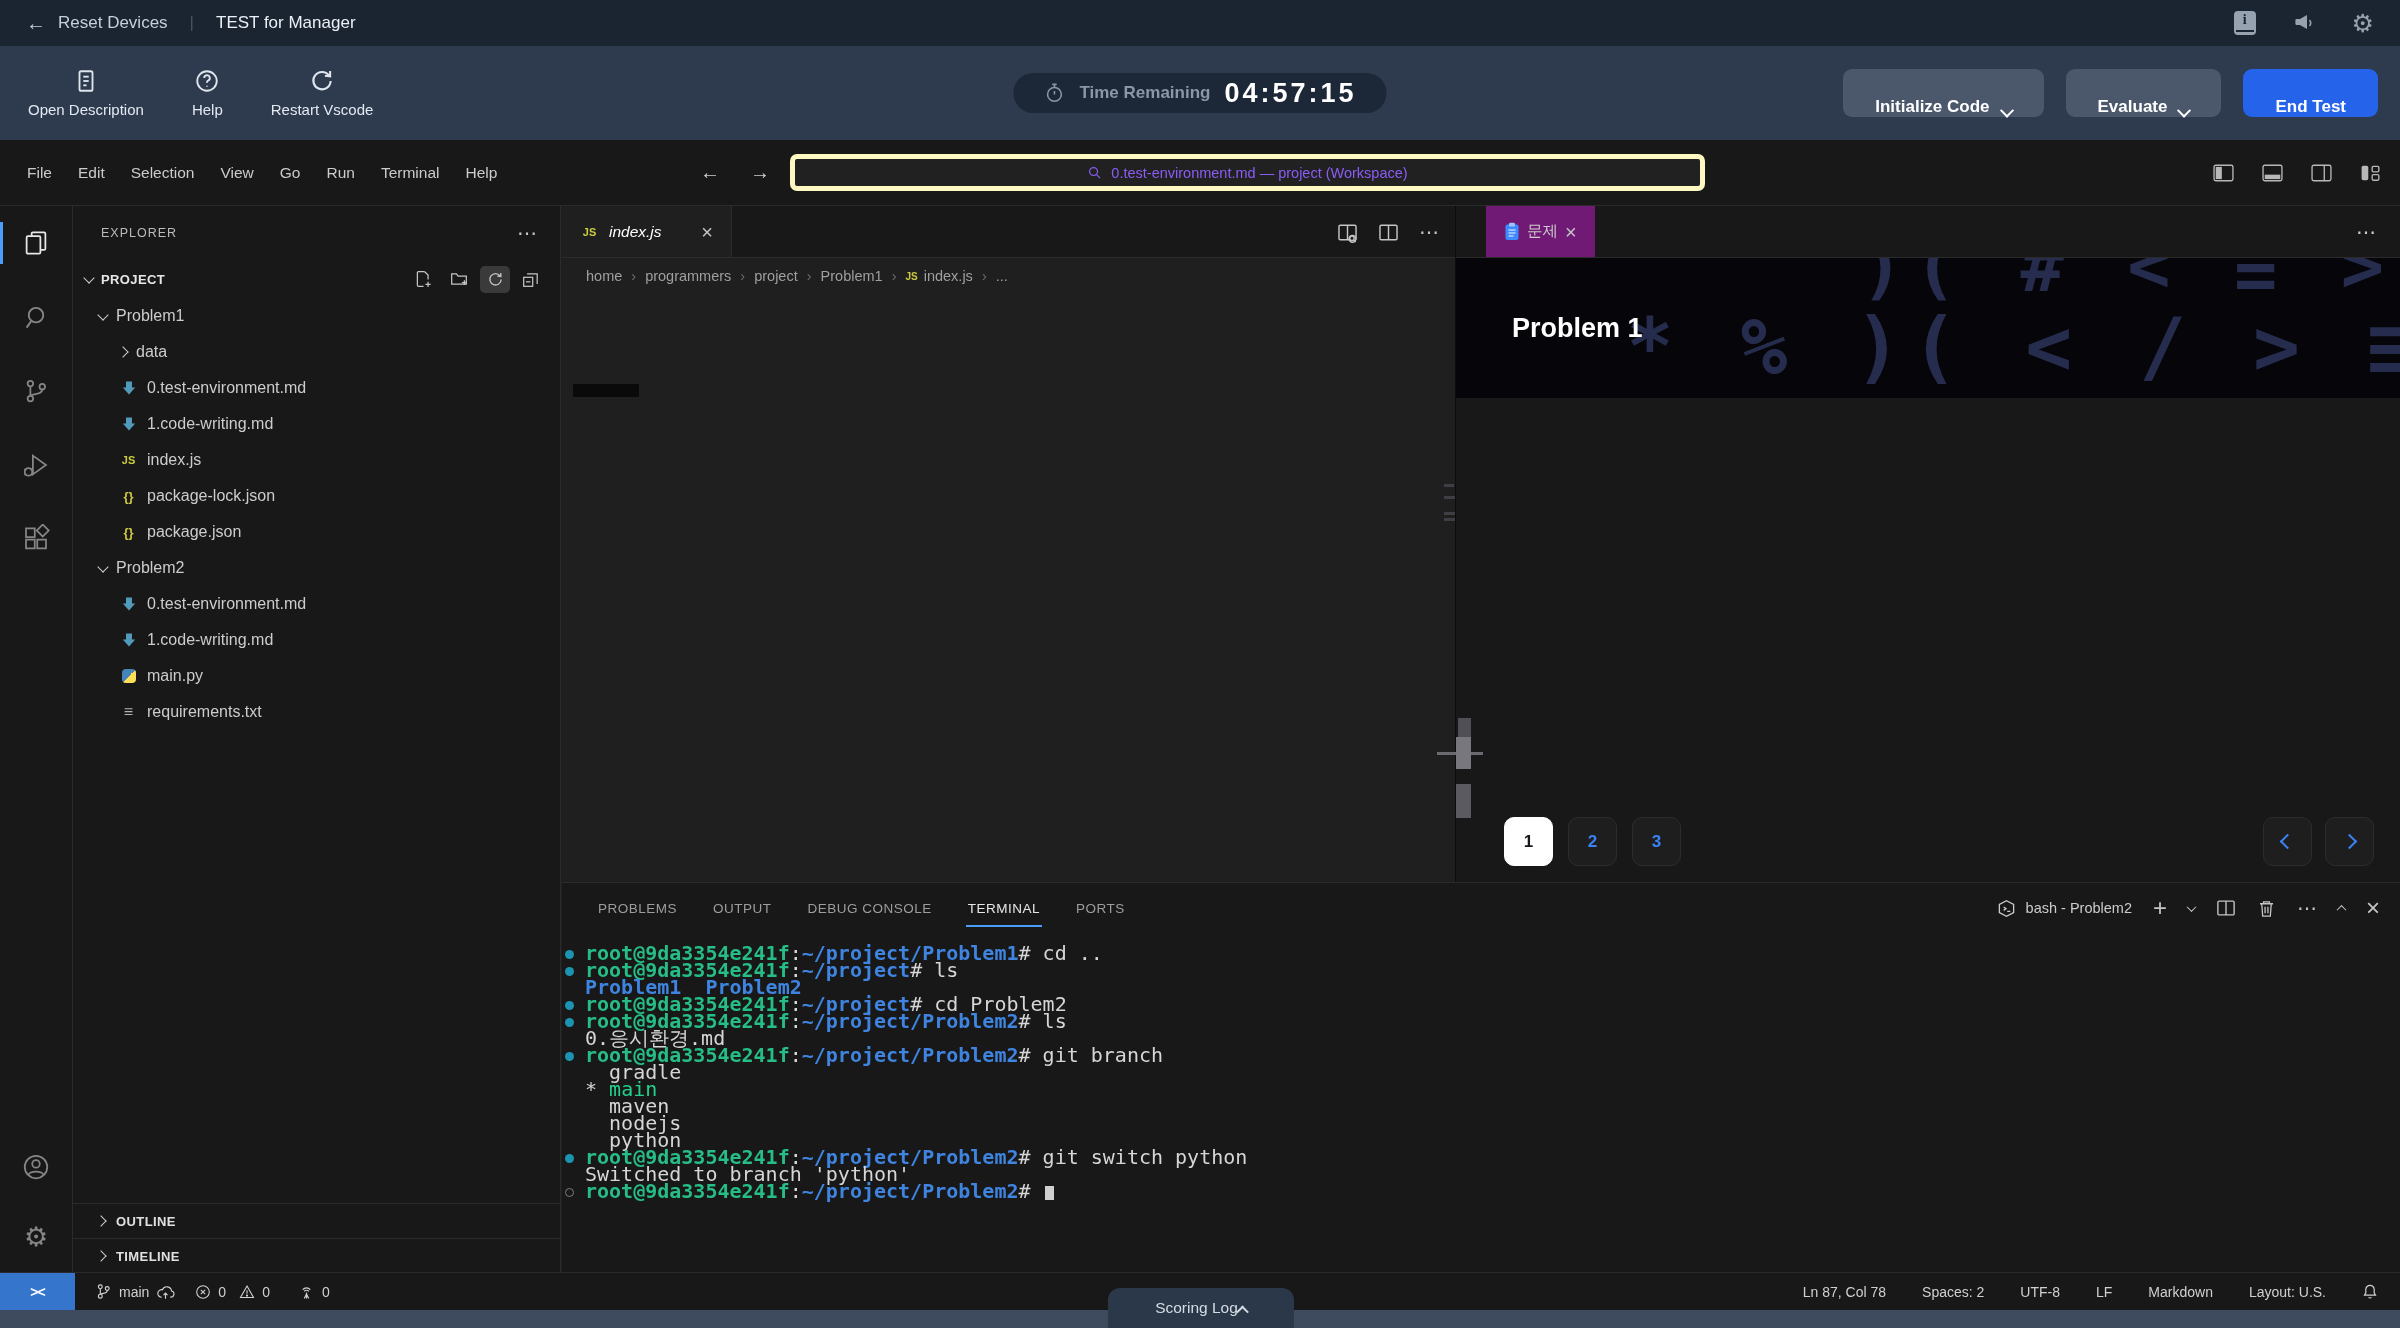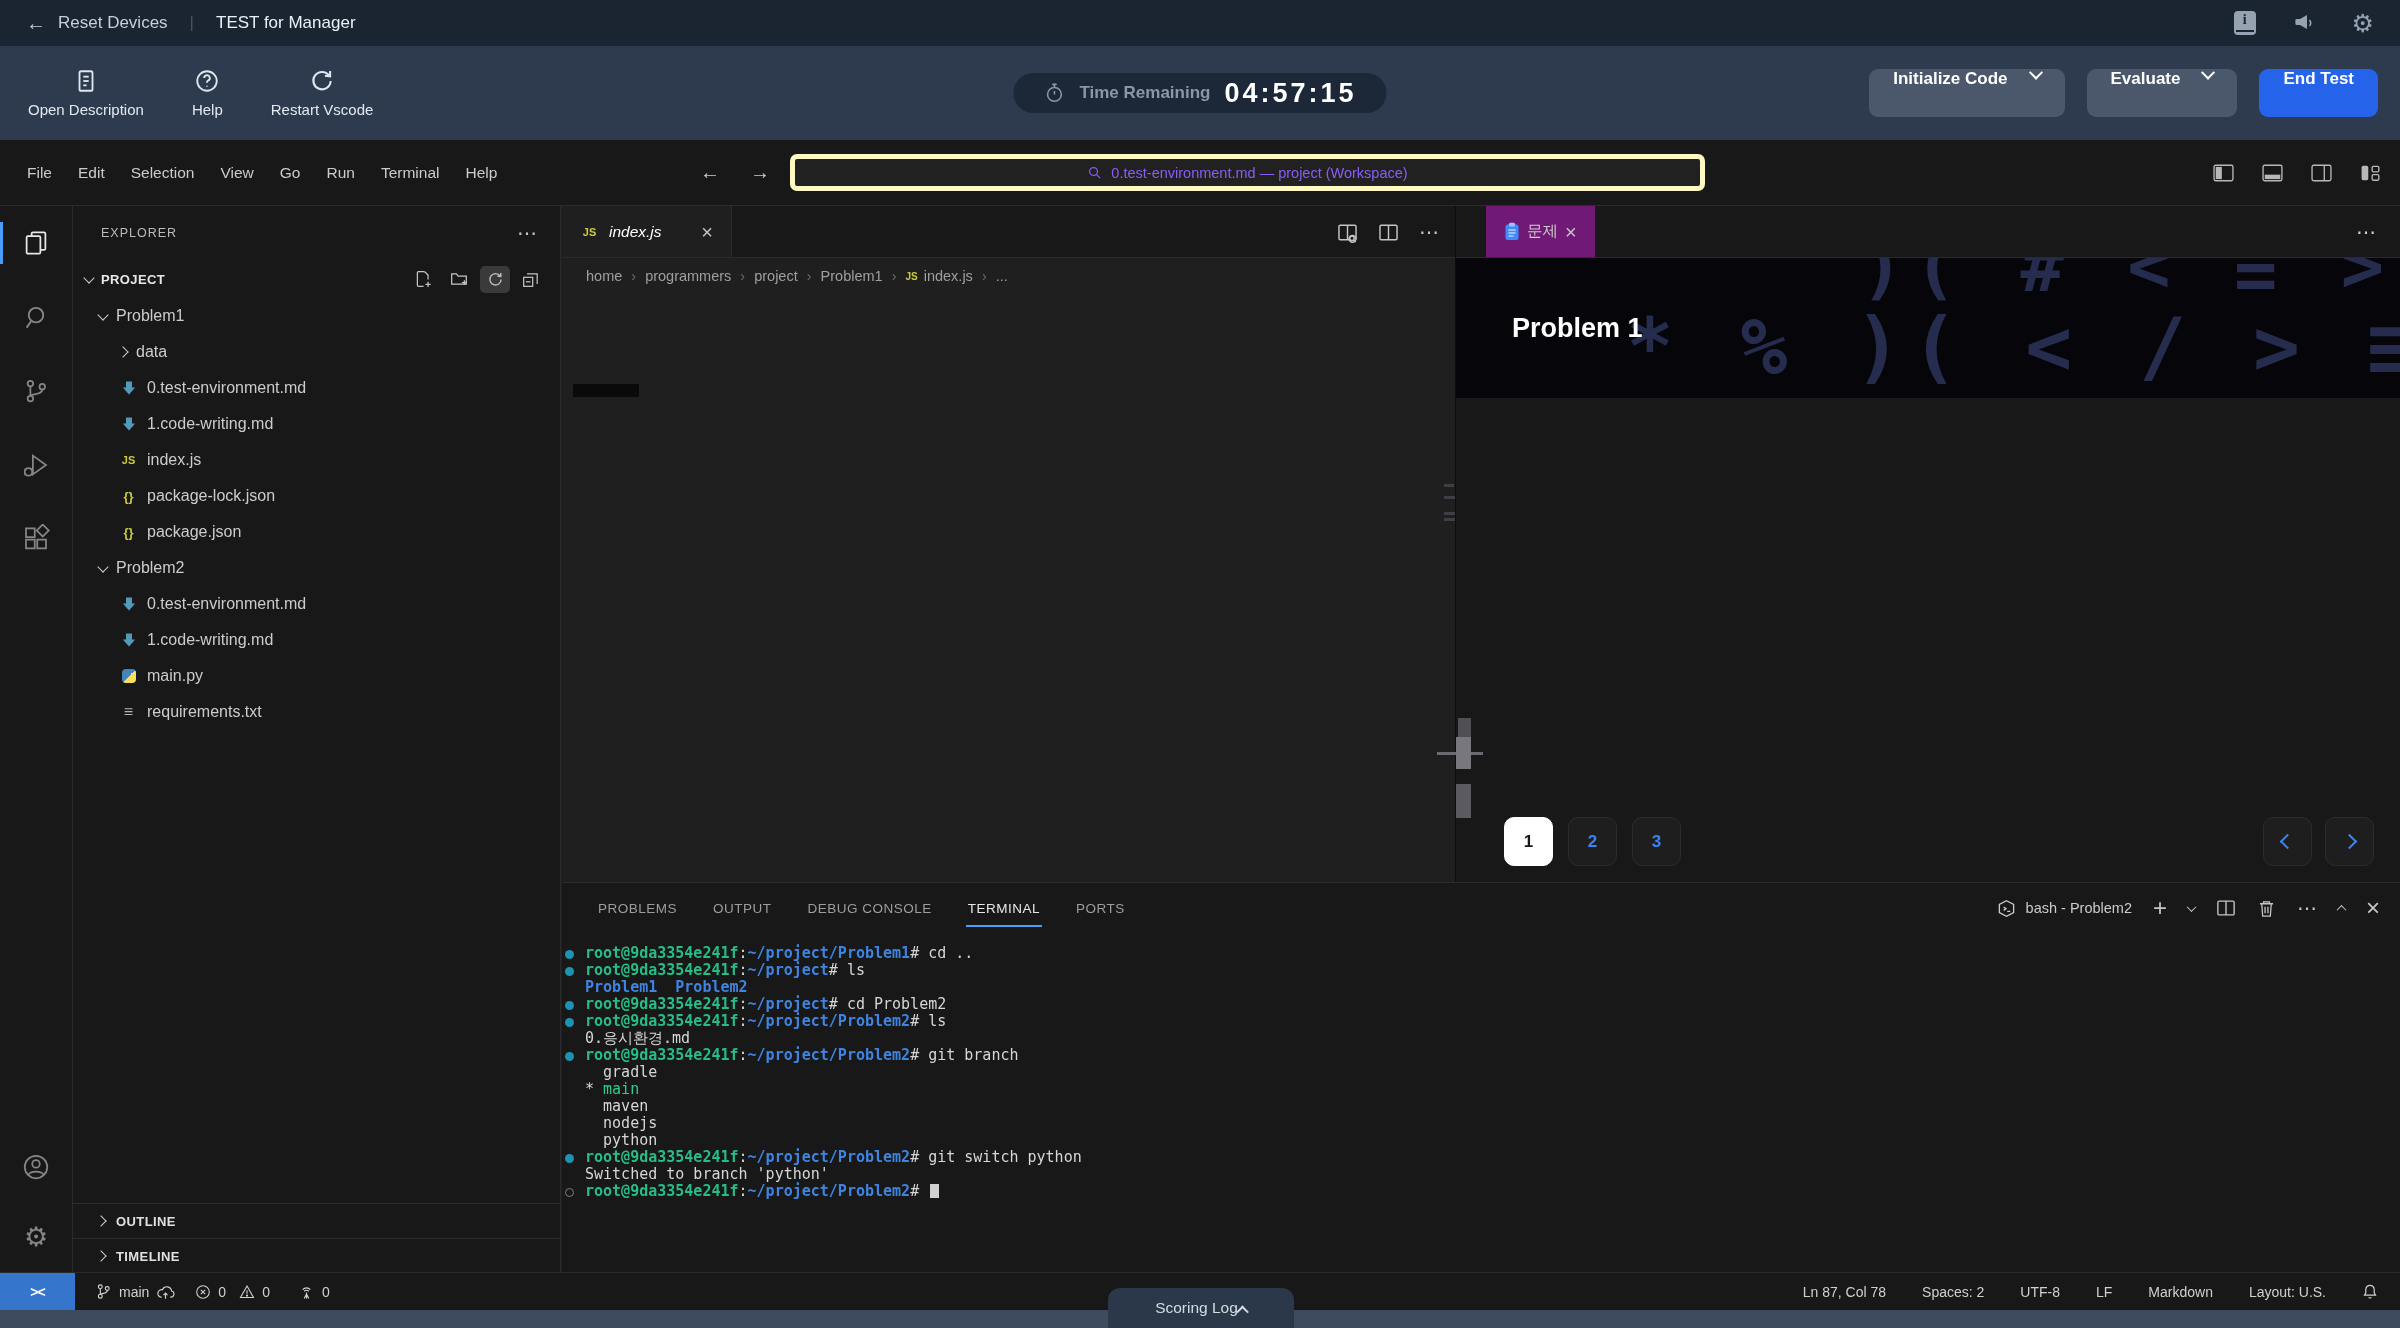--- a/index.html
+++ b/index.html
@@ -25,21 +25,21 @@
   .toolbar{position:absolute;left:0;top:46px;right:0;height:94px;background:#2e3a4d;}
   .tb-actions{position:absolute;left:28px;top:0;height:94px;display:flex;gap:48px;align-items:center;}
   .tb-action{display:flex;flex-direction:column;align-items:center;gap:7px;color:#e3e9f1;
              font-size:15px;cursor:pointer;}
   .tb-action .ticon{color:#dfe6ee;height:26px;display:flex;align-items:center;}
   .timer-pill{position:absolute;left:50%;top:50%;transform:translate(-50%,-50%);background:#1c2737;
               border-radius:26px;height:40px;display:flex;align-items:center;gap:14px;padding:0 30px;}
   .timer-label{color:#8b97a7;font-size:17px;font-weight:bold;}
   .timer-value{color:#fff;font-size:27px;font-weight:bold;letter-spacing:3px;}
   .tb-right{position:absolute;right:22px;top:50%;transform:translateY(-50%);display:flex;gap:22px;}
-  .btn{height:48px;border-radius:9px;display:flex;align-items:flex-start;gap:23px;padding:0 24px;
+  .btn{height:48px;border-radius:9px;display:flex;align-items:flex-end;gap:12px;padding:0 32px;
        font-size:17px;font-weight:bold;color:#fff;border:none;cursor:pointer;font-family:inherit;}
   .btn-gray{background:#4b586c;}
   .btn-blue{background:#2563eb;}
   .chev{display:inline-block;width:8px;height:8px;border-right:2px solid currentColor;
         border-bottom:2px solid currentColor;}
   .chev.down{transform:rotate(45deg) translate(-1px,-1px);}
   .chev.up{transform:rotate(-135deg) translate(-1px,-1px);}
   .chev.right{transform:rotate(-45deg);}
   .chev.left{transform:rotate(135deg);}
 
@@ -141,21 +141,21 @@
   .ptab{margin-right:12px;padding:0 12px;height:100%;display:flex;align-items:center;color:#9d9d9d;
         font-size:13.5px;letter-spacing:.5px;position:relative;cursor:pointer;}
   .ptab.active{color:#e7e7e7;}
   .ptab.active::after{content:"";position:absolute;left:10px;right:10px;bottom:6px;height:2px;background:#4a9df8;}
   .panel-right{position:absolute;right:20px;top:0;height:50px;display:flex;align-items:center;gap:21px;color:#c5c5c5;}
   .pterm-title{display:flex;align-items:center;gap:10px;font-size:14.5px;color:#cccccc;cursor:pointer;}
   .picon{cursor:pointer;display:flex;align-items:center;color:#c5c5c5;}
   .pplus{font-size:24px;font-weight:normal;line-height:0;}
   .pclose{font-size:24px;line-height:0;}
   .terminal{position:absolute;left:3px;top:62px;right:20px;bottom:8px;font-family:"DejaVu Sans Mono",monospace;
-            font-size:15px;line-height:17px;color:#d6d6d6;white-space:pre;cursor:text;}
+            font-size:20px;line-height:17px;color:#d6d6d6;white-space:pre;cursor:text;}
   .tl{position:relative;padding-left:20px;height:17px;}
   .deco{position:absolute;left:0;top:4.5px;width:9px;height:9px;border-radius:50%;}
   .deco.done{background:#1b93b1;}
   .deco.pending{width:7px;height:7px;background:transparent;border:1.5px solid #7d7d7d;}
   .sg-g{color:#26bd87;font-weight:bold;}
   .sg-b{color:#3e84e0;font-weight:bold;}
   .sg-p{color:#d6d6d6;}
   .sg-m{color:#23d18b;}
   .cursor{display:inline-block;width:9px;height:14px;background:#d0d0d0;vertical-align:-2px;margin-left:2px;}
 

